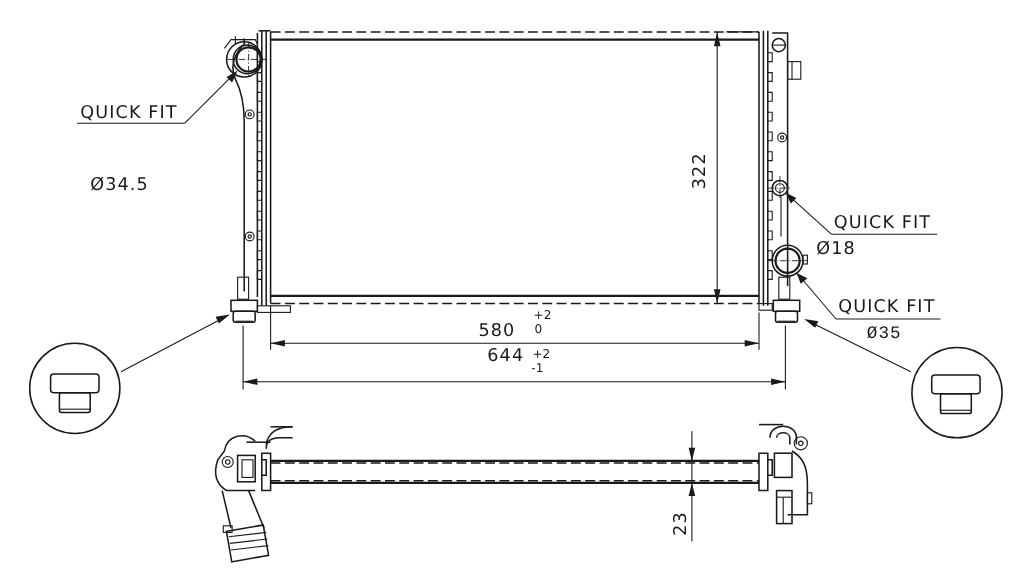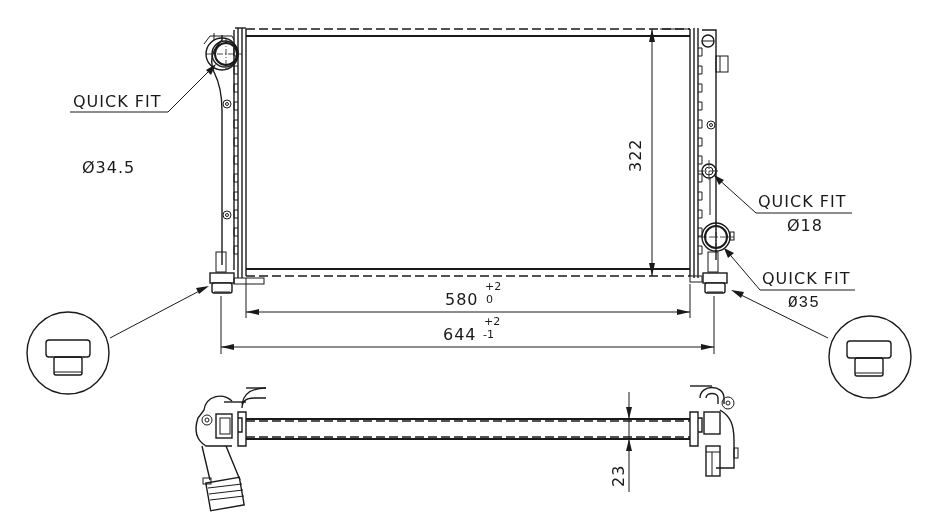--- a/index.html
+++ b/index.html
@@ -201,29 +201,29 @@
     <polygon class="arrow" points="629,419 626,407 632,407"></polygon>
     <polygon class="arrow" points="629,439 626,451 632,451"></polygon>
   </g>
 </svg>
 
 
 <div class="lbl" style="left:73px; top:94px;">QUICK FIT</div>
 <div class="lbl" style="left:82px; top:117px;margin-top:43px;">Ø34.5</div>
 
 <div class="lbl" style="left:758px; top:194px;">QUICK FIT</div>
-<div class="lbl" style="left:787px; top:218px;">Ø18</div>
+<div class="lbl" style="left:742px; top:218px;">Ø18</div>
 
 <div class="lbl" style="left:762px; top:271px;">QUICK FIT</div>
 <div class="lbl" style="left:788px; top:295px;font-family:Liberation Mono, monospace;">Ø35</div>
 
 <div class="lbl vert" style="left:628px; top:172px;">322</div>
 
-<div class="lbl" style="left:445px; top:292px;">580</div>
+<div class="lbl" style="left:435px; top:292px;">580</div>
 <div class="lbl small" style="left:485px; top:281px;">+2</div>
 <div class="lbl small" style="left:486px; top:294px;">0</div>
 
-<div class="lbl" style="left:443px; top:327px;">644</div>
+<div class="lbl" style="left:443px; top:315px;">644</div>
 <div class="lbl small" style="left:484px; top:316px;">+2</div>
 <div class="lbl small" style="left:483px; top:329px;">-1</div>
 
 <div class="lbl vert" style="left:611px; top:487px;">23</div>
 </div>
 
 </body></html>

